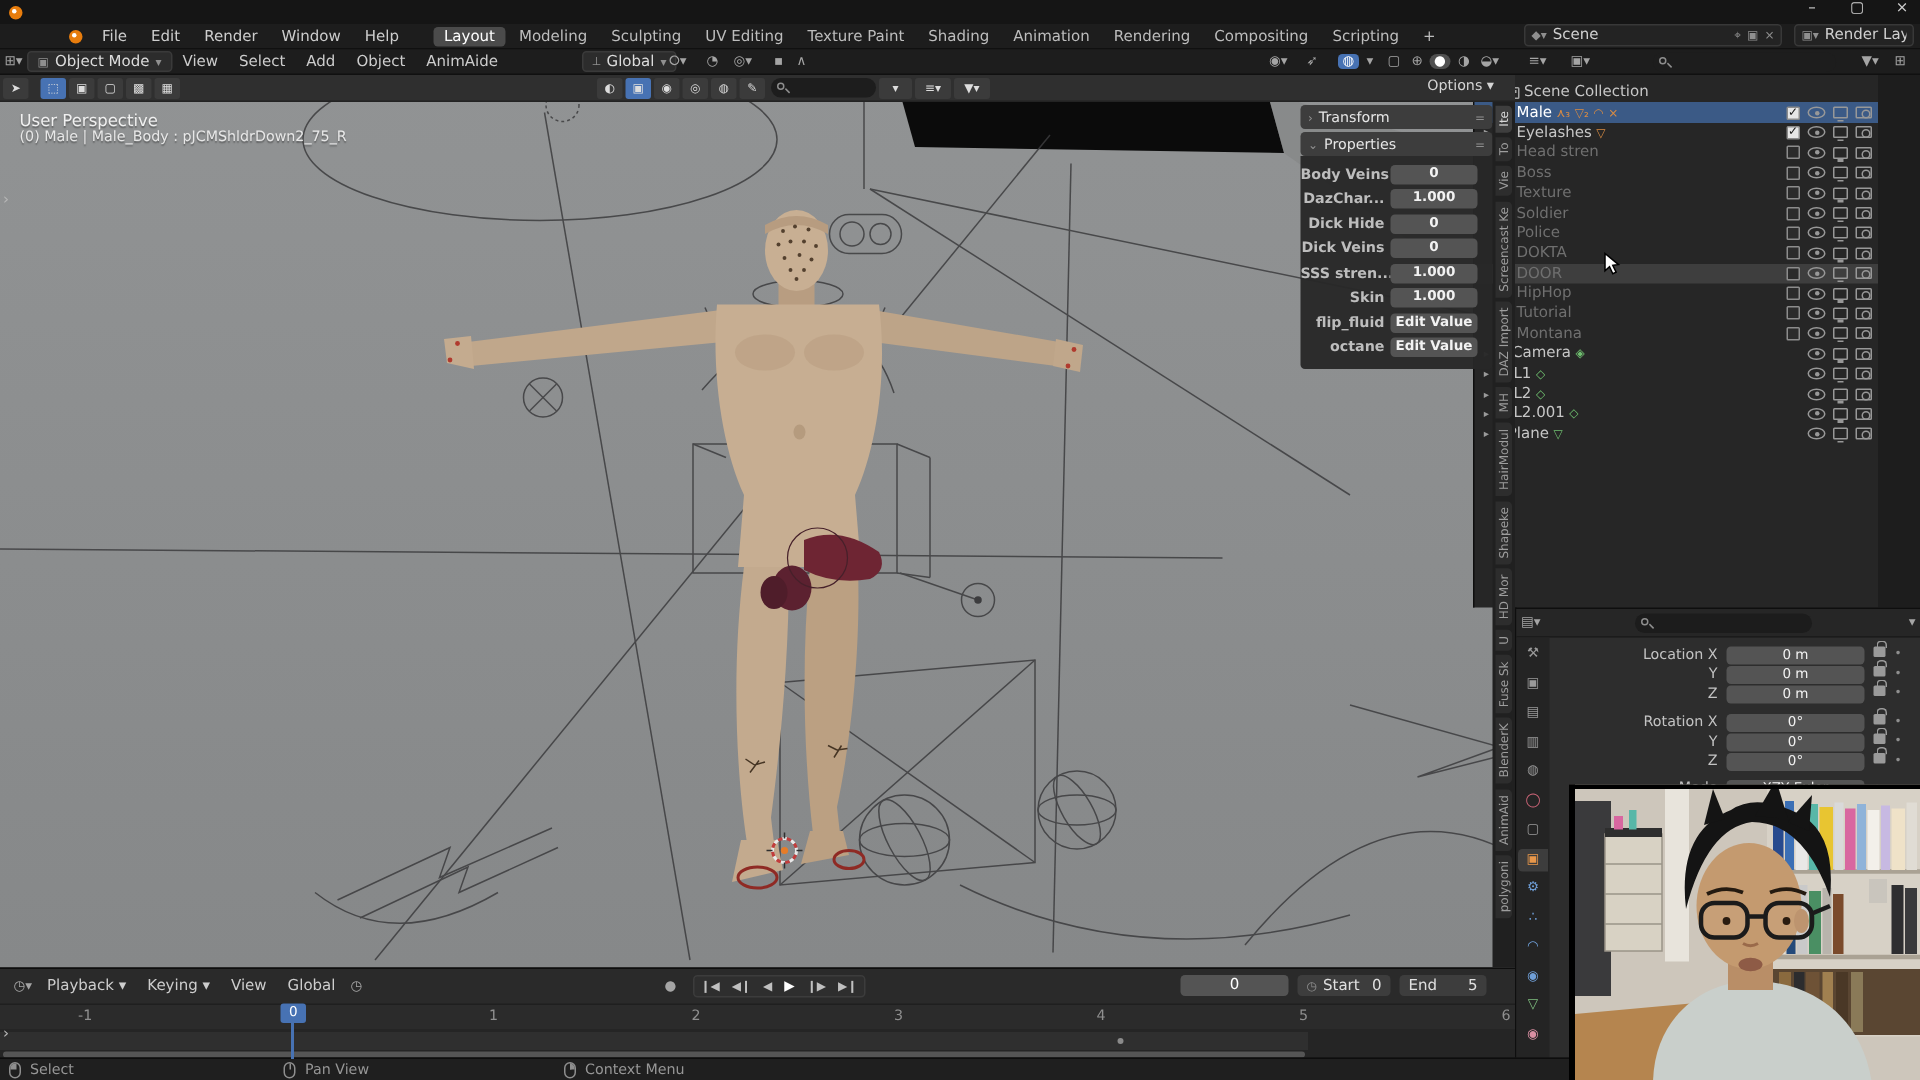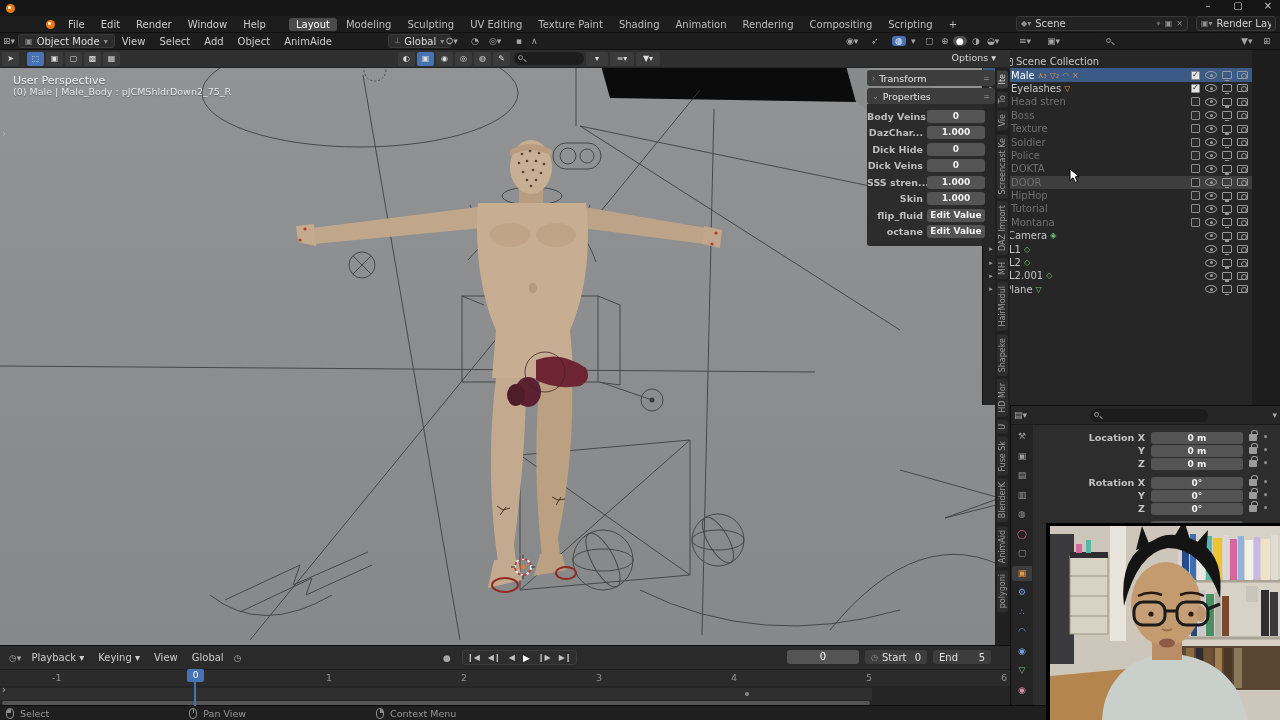--- a/index.html
+++ b/index.html
@@ -82,21 +82,21 @@
   .ibulb { width:7px; height:7px; border-radius:50%; background:#d9a05b; margin-left:3px; position:relative; }
   .ibulb::after { content:''; position:absolute; left:2px; top:7px; width:3px; height:2px; background:#d9a05b; }
 
   
   #props { position:absolute; left:1010px; top:405px; width:270px; height:315px; background:#2d2d2d; border-left:1px solid #0e0e0e; border-top:1px solid #0e0e0e; font-size:9.5px; }
   .phead { height:19px; background:#262626; display:flex; align-items:center; border-bottom:1px solid #1b1b1b; }
   .psearch { width:118px; height:13px; background:#1c1c1c; border-radius:7px; margin-left:60px; position:relative; }
   #ptabs { position:absolute; left:0; top:19px; width:22px; height:296px; background:#242424; display:flex; flex-direction:column; align-items:center; padding-top:4px; gap:4.5px; }
   .ptab { width:20px; height:15px; text-align:center; font-size:9px; color:#9a9a9a; line-height:15px; }
   .ptab.on { background:#3d3d3d; border-radius:3px 0 0 3px; color:#e8974a; }
-  .prow { display:flex; align-items:center; height:13px; margin-top:0;font-weight:bold; }
+  .prow { display:flex; align-items:flex-start; height:13px; margin-top:0; }
   .plab { width:118px; text-align:right; color:#c3c3c3; padding-right:6px; }
   .pval { width:92px; height:12px; background:#545454; border-radius:3px; color:#f2f2f2; text-align:center; line-height:12px; font-size:9px; }
   .ilock { width:8px; height:7px; background:#9a9a9a; border-radius:1px; margin-left:6px; position:relative; }
   .ilock::before { content:''; position:absolute; left:1.5px; top:-4px; width:5px; height:4px; border:1px solid #9a9a9a; border-bottom:none; border-radius:3px 3px 0 0; }
   .pdot { color:#8f8f8f; margin-left:6px; font-size:8px; }
 
   
   #timeline { position:absolute; left:0; top:645px; width:1010px; height:60px; background:#2a2a2a; border-top:1px solid #0e0e0e; }
   .thead { height:23px; display:flex; align-items:center; font-size:10px; color:#cdcdcd; }
   .transport { position:absolute; left:462px; top:4px; display:flex; background:#2e2e2e; border:1px solid #3c3c3c; border-radius:3px; height:15px; align-items:center; }

